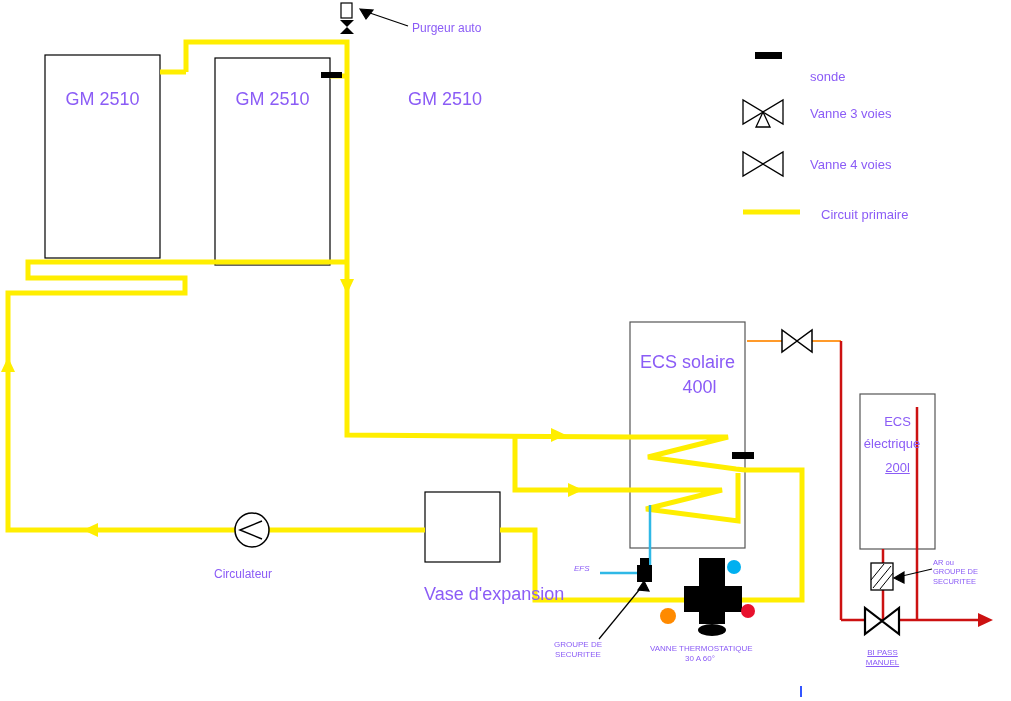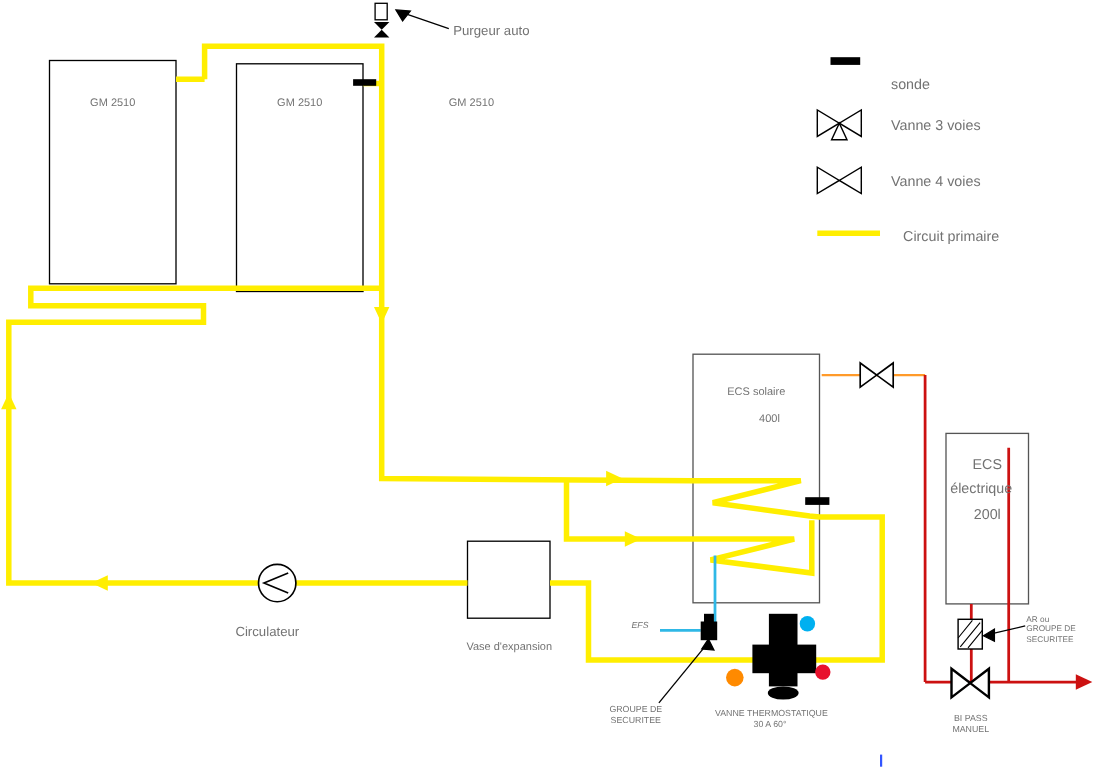--- a/index.html
+++ b/index.html
@@ -1,23 +1,23 @@
 <!DOCTYPE html>
 <html><head>
 <meta charset="utf-8">
 <style>
   html,body{margin:0;padding:0;background:#fff;}
   .stage{
     position:relative;width:1011px;height:701px;background:#ffffff;
     font-family:"Liberation Sans",sans-serif;overflow:hidden;
   }
   .stage svg{position:absolute;left:0;top:0;}
-  .lbl{position:absolute;color:#737373;white-space:nowrap;line-height:1.25;}
+  .lbl{position:absolute;color:#8b5cf6;white-space:nowrap;line-height:1.25;}
   .ctr{text-align:center;}
-  .fs14{font-size:10px;}
+  .fs14{font-size:18px;}
   .fs13{font-size:13px;}
   .fs12{font-size:12px;}
   .fs8{font-size:8px;}
   .fs7{font-size:7.5px;}
 </style>
 </head>
 <body>
 
 <div class="stage">
 
@@ -134,37 +134,37 @@
   <div class="lbl fs13" style="left:810px;top:49px;margin-top:20px;">sonde</div>
   <div class="lbl fs13" style="left:810px;top:106px;">Vanne 3 voies</div>
   <div class="lbl fs13" style="left:810px;top:157px;">Vanne 4 voies</div>
   <div class="lbl fs13" style="left:821px;top:207px;">Circuit primaire</div>
 
   <div class="lbl fs14 ctr" style="left:630px;top:351px;width:115px;">ECS solaire</div>
   <div class="lbl fs14 ctr" style="left:630px;top:376px;width:115px;padding-left:12px;">400l</div>
 
   <div class="lbl fs13 ctr" style="left:860px;top:414px;width:75px;">ECS</div>
   <div class="lbl fs13 ctr" style="left:860px;top:436px;width:64px;">électrique</div>
-  <div class="lbl fs13 ctr" style="left:860px;top:460px;width:75px;">200l</div>
+  <div class="lbl fs13 ctr" style="left:860px;top:460px;width:75px;text-decoration:underline;">200l</div>
 
   <div class="lbl fs12" style="left:214px;top:567px;">Circulateur</div>
   <div class="lbl fs14" style="left:385px;top:583px;margin-left:39px;">Vase d'expansion</div>
   <div class="lbl fs8" style="left:574px;top:564px;font-style:italic;">EFS</div>
 
   <div class="lbl fs8 ctr" style="left:546px;top:640px;width:64px;">
     <div>GROUPE DE</div>
     <div>SECURITEE</div>
   </div>
 
   <div class="lbl fs8 ctr" style="left:650px;top:644px;width:100px;">
     <div>VANNE THERMOSTATIQUE</div>
     <div>30 A 60°</div>
   </div>
 
-  <div class="lbl fs8 ctr" style="left:860px;top:648px;width:45px;">
+  <div class="lbl fs8 ctr" style="left:860px;top:648px;width:45px;text-decoration:underline;">
     <div>BI PASS</div>
     <div>MANUEL</div>
   </div>
 
   <div class="lbl fs7" style="left:933px;top:558px;">
     <div>AR ou</div>
     <div>GROUPE DE</div>
     <div>SECURITEE</div>
   </div>
 

